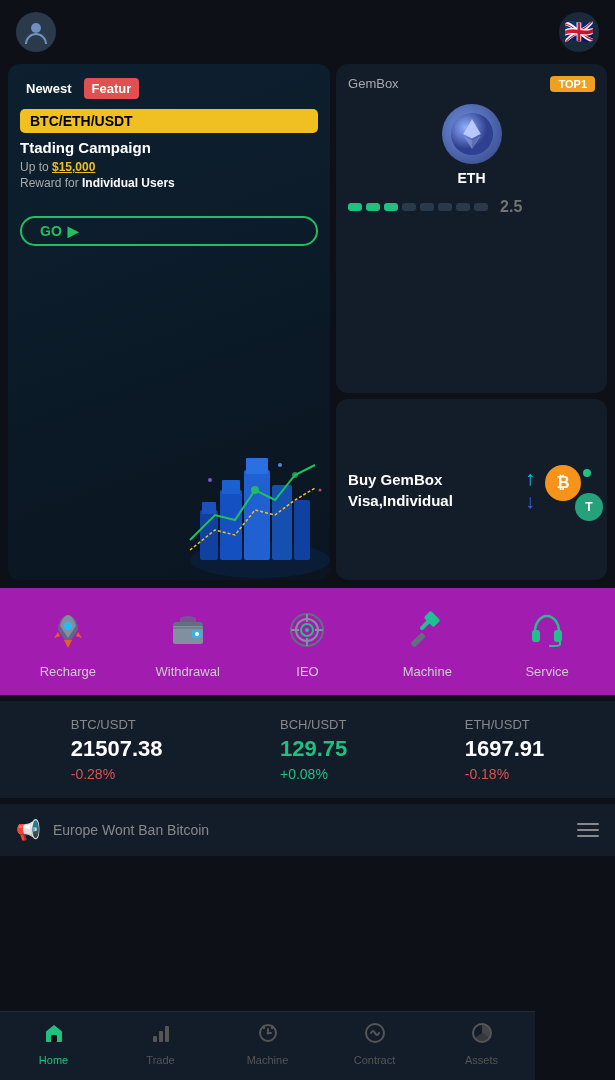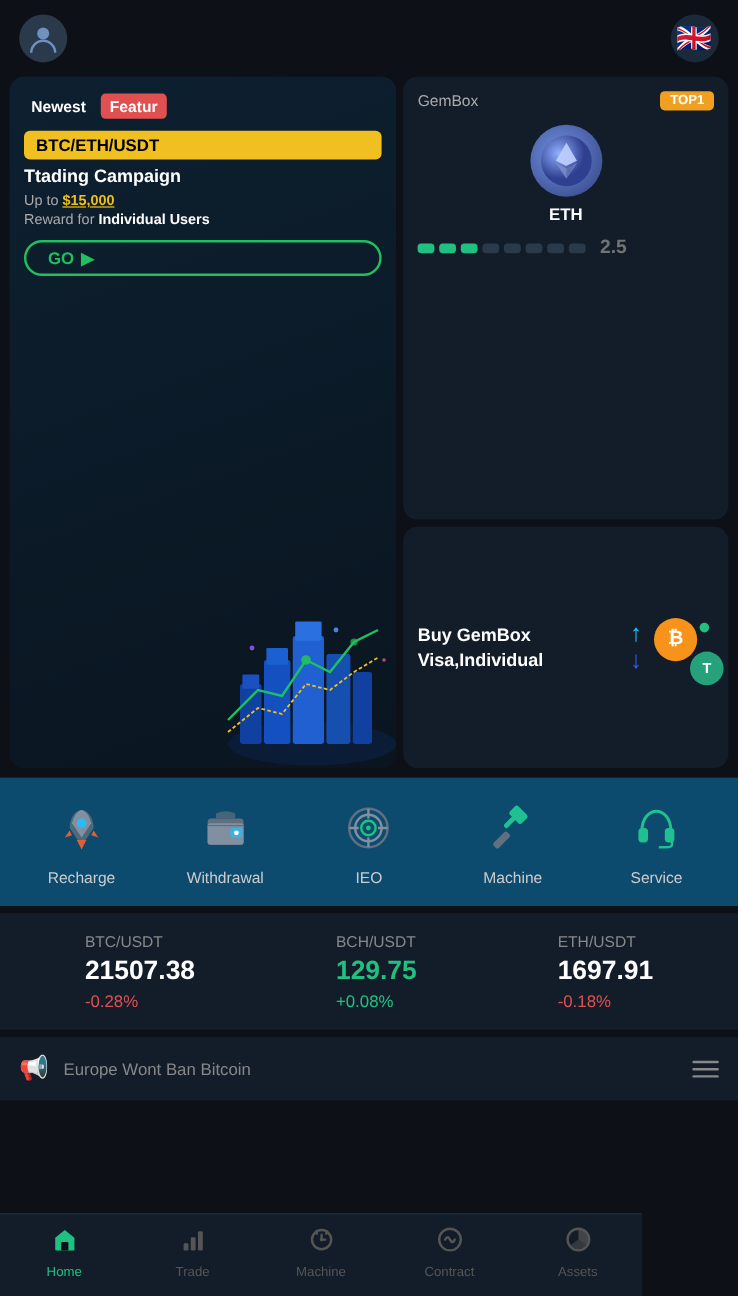--- a/index.html
+++ b/index.html
@@ -37,21 +37,21 @@
       display: flex; align-items: center; justify-content: center;
       background: #1a2a3a;
       font-size: 24px;
     }
 
     
     .banner-section {
       display: flex;
       gap: 6px;
       padding: 0 8px 8px 8px;
-      height: 584px;
+      height: 524px;
     }
 
     
     .left-banner {
       flex: 1.1;
       background: linear-gradient(160deg, #0d2030 0%, #0a1520 100%);
       border-radius: 12px;
       padding: 14px 12px;
       position: relative;
       overflow: hidden;
@@ -113,21 +113,21 @@
       background: transparent;
       border: 2px solid #20c060;
       color: #20c060;
       border-radius: 20px;
       padding: 5px 18px;
       font-size: 14px;
       font-weight: 600;
       display: inline-flex;
       align-items: flex-start;
       gap: 6px;
-      margin-top: 8px;
+      margin-top: 24px;
       cursor: pointer;
     }
     .city-illustration {
       position: absolute;
       bottom: 0;
       right: -10px;
       width: 160px;
       height: 160px;
     }
 
@@ -255,21 +255,21 @@
     }
     .arrows-col {
       display: flex;
       flex-direction: column;
       align-items: center;
       margin-right: 4px;
     }
 
     
     .quick-actions {
-      background: #0c4a6e;
+      background: #a21caf;
       padding: 16px 8px;
       display: flex;
       justify-content: space-around;
       align-items: flex-start;
       margin: 0 0 6px 0;
     }
     .action-item {
       display: flex;
       flex-direction: column;
       align-items: center;

